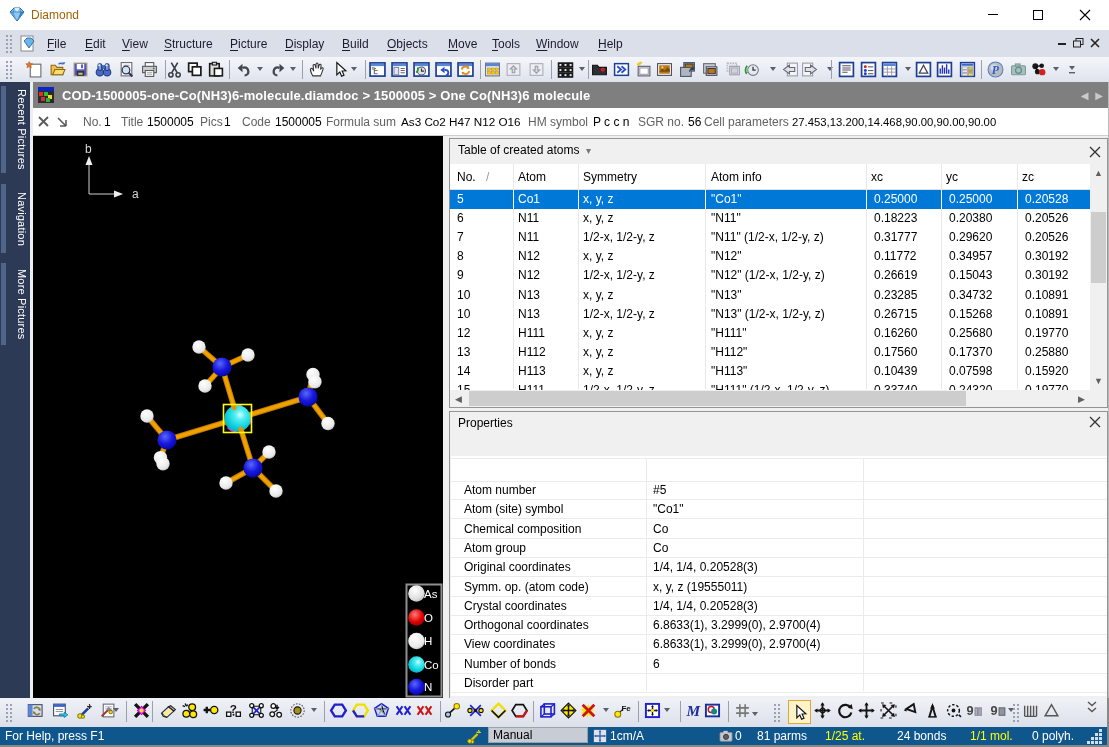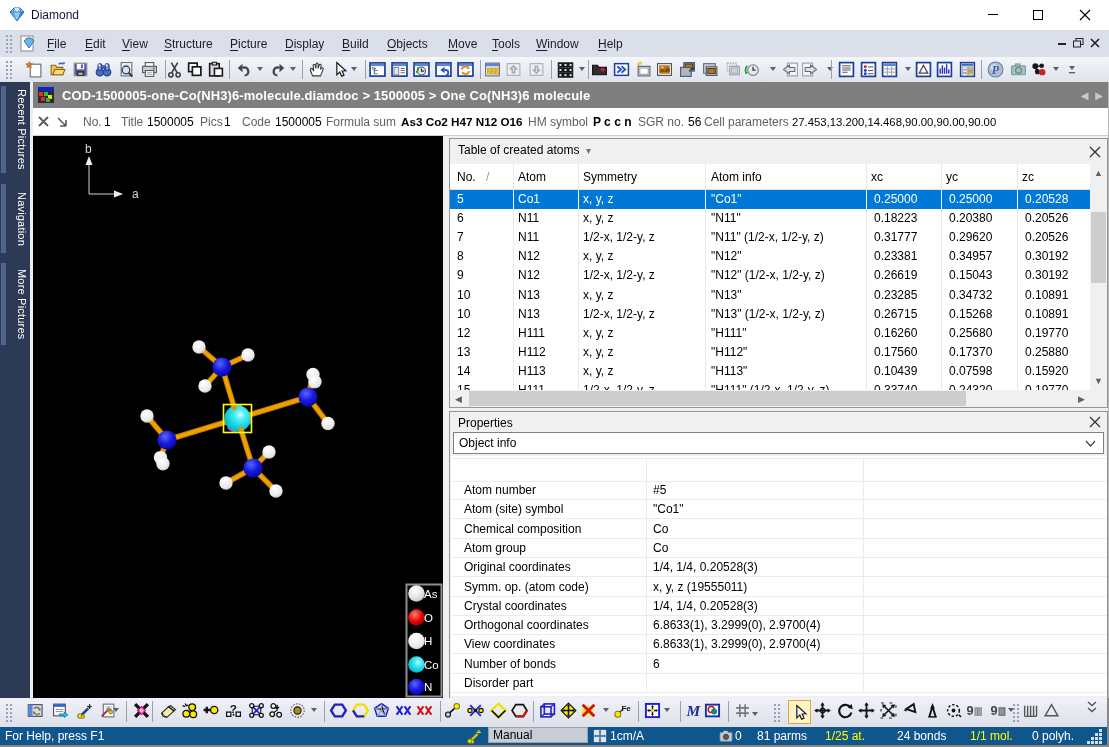--- a/index.html
+++ b/index.html
@@ -1,41 +1,41 @@
 <!DOCTYPE html>
 <html><head>
 <meta charset="utf-8">
 <style>
 * { margin:0; padding:0; box-sizing:border-box; }
 html,body { width:1109px; height:747px; overflow:hidden; }
 body { font-family:"Liberation Sans", sans-serif; position:relative; background:#f0f0f0; }
 .abs { position:absolute; }
 
 #titlebar { left:0; top:0; width:1109px; height:30px; background:#ffffff; }
-#titletext { left:31px; top:8px; font-size:12px; color:#0f172a; }
+#titletext { left:31px; top:8px; font-size:12px; color:#a16207; }
 
 #menubar { left:0; top:30px; width:1109px; height:27px; background:#dbdfe9; }
 .menuitem { top:37px; font-size:12px; color:#1b1b30; }
 .menuitem u { text-decoration:underline; text-underline-offset:2px; }
 
 #toolbar { left:0; top:57px; width:1109px; height:25px; background:linear-gradient(#f4f6fa,#dfe3ed); }
 #btoolbar { left:0; top:698px; width:1109px; height:29px; background:linear-gradient(#f0f2f7,#dce0ea); }
 .tsep { top:3px; width:1px; height:19px; background:#9aa0ae; }
 .bsep { top:4px; width:1px; height:21px; background:#9aa0ae; }
 .grip { width:8px; background:radial-gradient(circle, #9aa2b2 0.9px, transparent 1.1px); background-size:4px 4px; }
 
 #docbar { left:33px; top:82px; width:1076px; height:26px; background:#7f7f7f; }
 #docbar .txt { left:29px; top:6px; color:#ffffff; font-weight:bold; font-size:13px; letter-spacing:0.1px; }
 #docnav { right:4px; top:8px; color:#c9c9c9; font-size:10px; letter-spacing:2px; }
 
 #infobar { left:33px; top:108px; width:1076px; height:28px; background:#ffffff; border-bottom:1px solid #cfcfcf; }
 #infobar span { position:absolute; top:7px; font-size:12px; white-space:nowrap; }
 #infobar .lab { color:#616161; }
 #infobar .val { color:#000; }
-#infobar .valb { color:#000; font-weight:bold; }
+#infobar .valb { color:#000; font-weight:normal; }
 
 #sidebar { left:0; top:82px; width:30px; height:616px; background:#2c3a55; }
 #sidestrip { left:30px; top:82px; width:3px; height:616px; background:#eceef2; }
 .vtab { left:0; width:30px; }
 .vtabbar { position:absolute; left:1px; top:0; width:5px; height:100%; background:#51648b; }
 .vtabtxt { position:absolute; left:8px; top:0; width:20px; height:100%; color:#fff; font-size:11px;
   writing-mode:vertical-rl; text-align:center; white-space:nowrap; letter-spacing:0.2px; }
 
 #canvas { left:33px; top:136px; width:410px; height:562px; background:#000; }
 
@@ -600,21 +600,21 @@
         <div style="left:261px">"N11" (1/2-x, 1/2-y, z)</div>
         <div style="left:424px">0.31777</div>
         <div style="left:499px">0.29620</div>
         <div style="left:575px">0.20526</div>
       </div>
       <div class="arow " style="top:108.30000000000001px">
         <div style="left:7px">8</div>
         <div style="left:68px">N12</div>
         <div style="left:133px">x, y, z</div>
         <div style="left:261px">"N12"</div>
-        <div style="left:424px">0.23381</div>
+        <div style="left:424px">0.11772</div>
         <div style="left:499px">0.34957</div>
         <div style="left:575px">0.30192</div>
       </div>
       <div class="arow " style="top:127.4px">
         <div style="left:7px">9</div>
         <div style="left:68px">N12</div>
         <div style="left:133px">1/2-x, 1/2-y, z</div>
         <div style="left:261px">"N12" (1/2-x, 1/2-y, z)</div>
         <div style="left:424px">0.26619</div>
         <div style="left:499px">0.15043</div>
@@ -699,26 +699,20 @@
     <div class="abs" style="left:415.5px;top:51px;width:1px;height:19px;background:#fff"></div>
     <div class="abs" style="left:491px;top:51px;width:1px;height:19px;background:#fff"></div>
     <div class="abs" style="left:566.5px;top:51px;width:1px;height:19px;background:#fff"></div>
   </div>
 
 <div id="proppanel" class="abs panel">
   <div class="ptitle">Properties</div>
   <svg style="left:640px;top:5px" width="11" height="11">
       <path d="M0,0 L10,10 M10,0 L0,10" stroke="#333" stroke-width="1.3"></path>
     </svg>
-  <div id="combo">
-    <div class="ctext">Object info</div>
-    <svg style="left:632px;top:8px" width="10" height="6">
-        <path d="M0,0 L4.5,5 L9,0" stroke="#444" stroke-width="1.2" fill="none"></path>
-      </svg>
-  </div>
   <div class="abs" style="left:1px;top:44px;width:656px;height:240px;background:#ffffff"></div>
   <div id="proprows">
       <div class="abs" style="left:1px;top:46px;width:656px;height:1px;background:#ebebeb"></div>
       <div class="abs" style="left:1px;top:68.5px;width:656px;height:1px;background:#ebebeb"></div>
       <div class="prow" style="top:69px">
         <div class="pl">Atom number</div>
         <div class="pv">#5</div>
       </div>
       <div class="prow" style="top:88.3px">
         <div class="pl">Atom (site) symbol</div>

